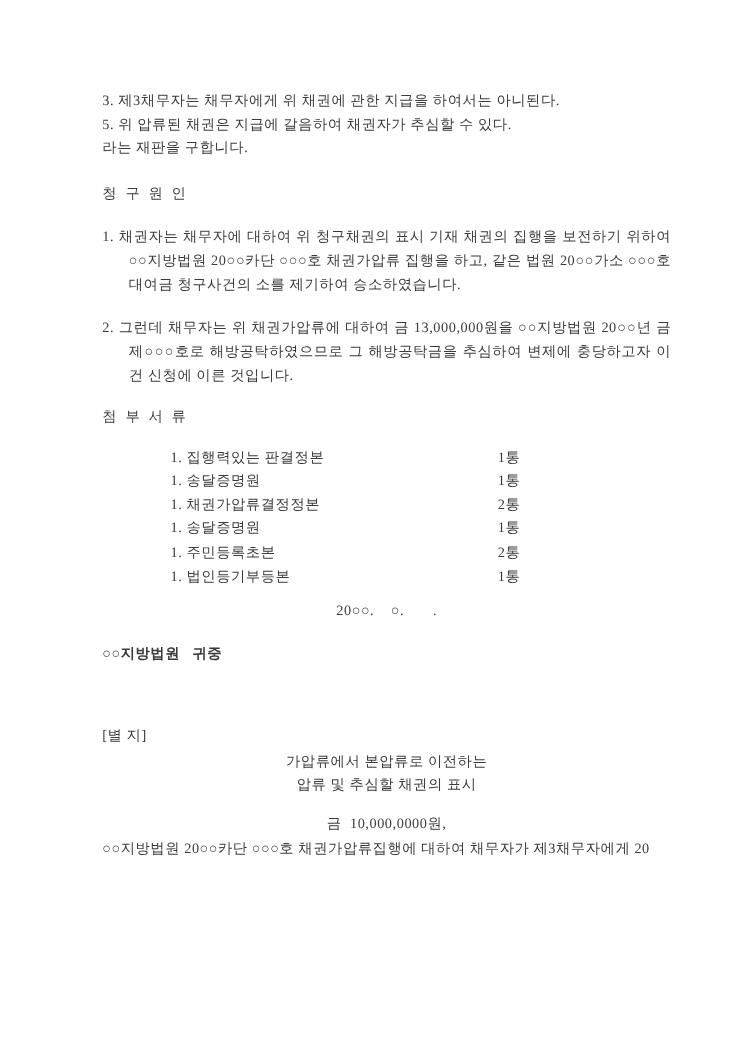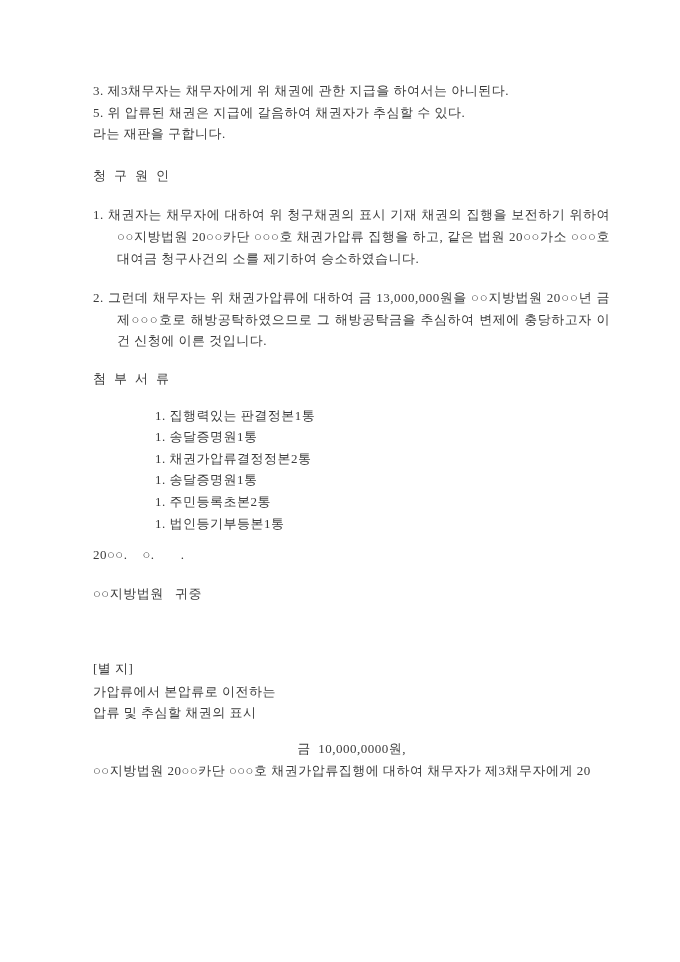--- a/index.html
+++ b/index.html
@@ -34,28 +34,29 @@
     padding-left: 24px;
     text-indent: -24px;
   }
   .attach-list {
     margin-top: 15px;
     margin-left: 62px;
     width: 318px;
   }
   .attach-row {
     display: flex;
+    justify-content: space-between;
   }
   .centered {
-    text-align: left;
+    text-align: center;
     white-space: pre;
   }
   .date-line { margin-top: 10px; }
   .sig-line { margin-top: 17px; }
-  .court-line { margin-top: 17px; white-space: pre; }
+  .court-line { margin-top: 17px; white-space: pre; font-weight: bold; }
   .appendix-tag { margin-top: 54px; white-space: pre; }
   .appendix-title { margin-top: 1px; }
   .appendix-amount { margin-top: 14px; white-space: pre; text-align: center; }
   .appendix-body {
     text-align: justify;
     word-break: keep-all;
   }
 </style>
 </head>
 <body>

